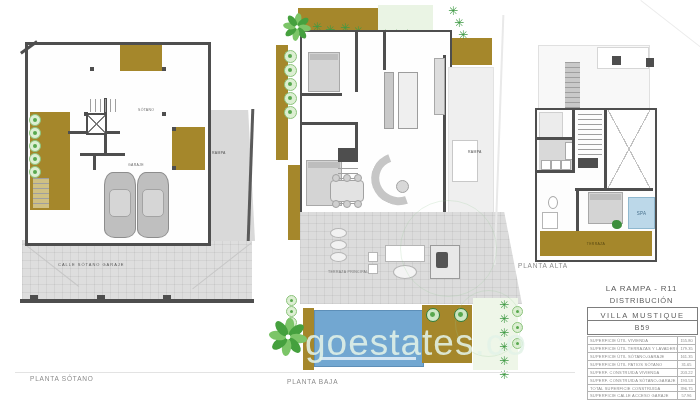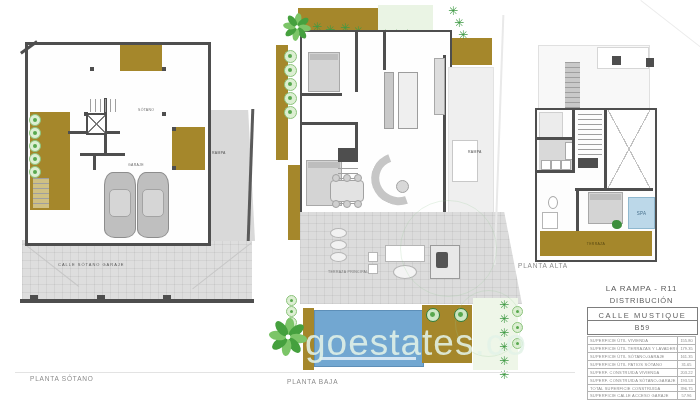--- a/index.html
+++ b/index.html
@@ -320,21 +320,21 @@
         <circle cx="20" cy="20" r="2.2" fill="#ffffff"></circle>
       </g>
     </svg>
     <div class="a wm-text" style="left:305px;top:322px;">goestates.co</div>
   </div>
 
   <div class="a" style="left:585px;top:282px;width:113px;height:118px;">
     <div class="a" style="left:0;top:2px;width:113px;text-align:center;font-size:8px;letter-spacing:.8px;color:#5c5c5c;">LA RAMPA - R11</div>
     <div class="a" style="left:0;top:14px;width:113px;text-align:center;font-size:7.5px;letter-spacing:.8px;color:#5c5c5c;">DISTRIBUCIÓN</div>
     <div class="a tb-box" style="left:2px;top:25px;width:109px;height:14px;">
-      <span style="font-size:7.5px;letter-spacing:1.6px;">CALLE MUSTIQUE</span>
+      <span style="font-size:7.5px;letter-spacing:1.6px;">VILLA MUSTIQUE</span>
     </div>
     <div class="a tb-box" style="left:2px;top:38px;width:109px;height:13px;">
       <span style="font-size:7px;letter-spacing:1px;">B59</span>
     </div>
 
     <div class="a" style="left:2px;top:55px;width:109px;">
       <div class="trow">
         <div class="tlabel">SUPERFICIE ÚTIL VIVIENDA</div>
         <div class="tval">155.80</div>
       </div>

